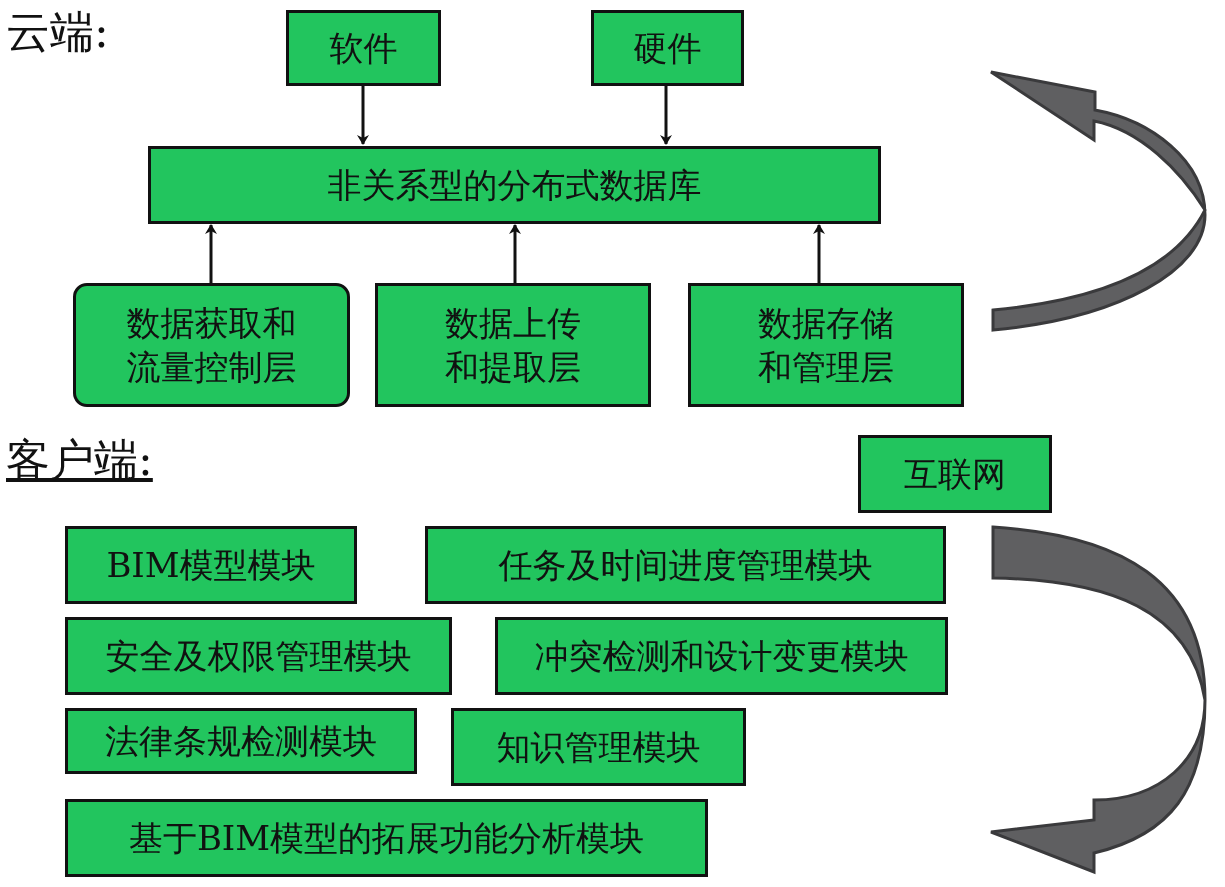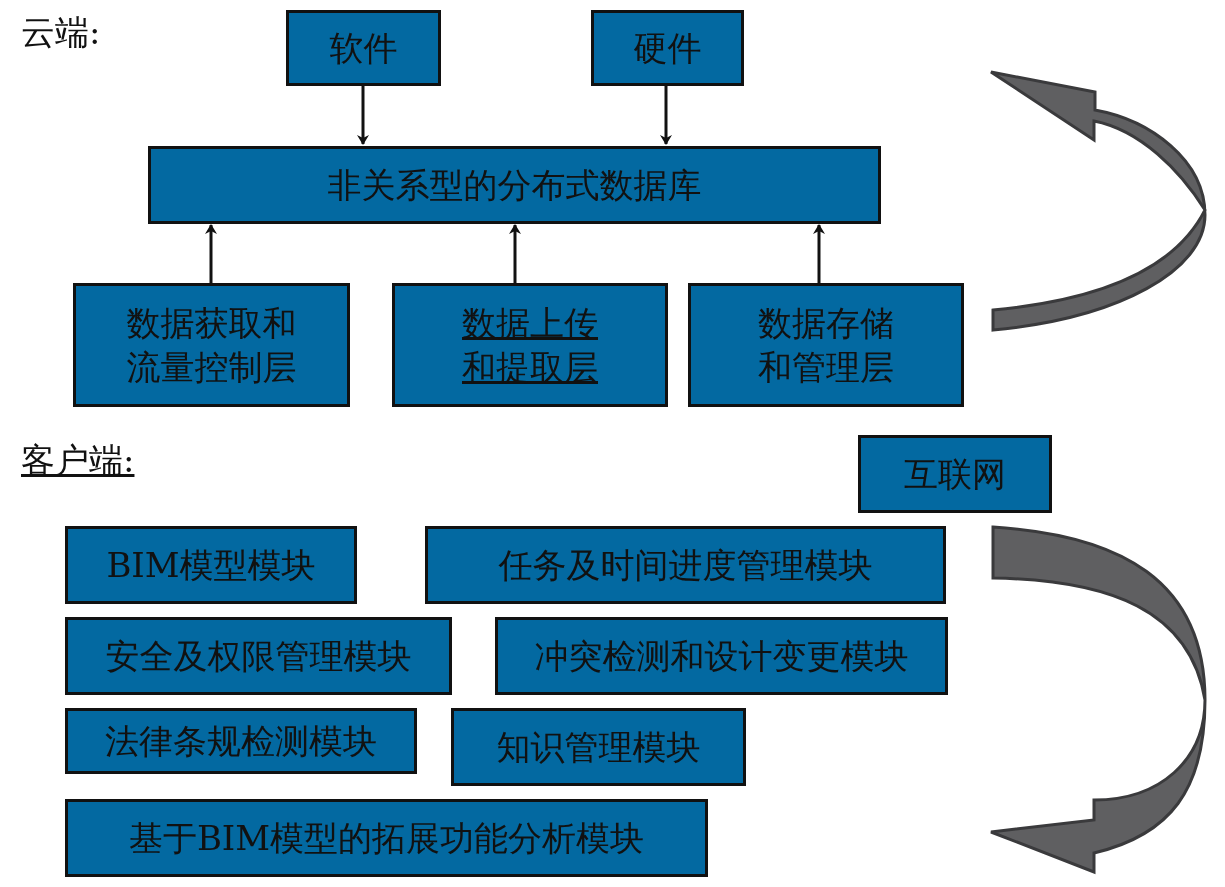--- a/index.html
+++ b/index.html
@@ -1,19 +1,19 @@
 <!DOCTYPE html>
 <html><head>
 <meta charset="utf-8">
 <style>
   html, body { margin:0; padding:0; background:#ffffff; }
   body { width:1225px; height:887px; position:relative; overflow:hidden;
          font-family:"DejaVu Serif","Liberation Serif",serif; color:#111; }
-  .label { position:absolute; font-size:34px; line-height:40px; white-space:nowrap;margin-left:15px; }
-  .box { position:absolute; box-sizing:border-box; border:3px solid #111; background:#0369a1;
+  .label { position:absolute; font-size:44px; line-height:40px; white-space:nowrap; }
+  .box { position:absolute; box-sizing:border-box; border:3px solid #111; background:#22c55e;
          display:flex; align-items:center; justify-content:center; text-align:center;
          font-size:34px; line-height:44px; white-space:pre-line; }
   svg.overlay { position:absolute; left:0; top:0; }
 </style>
 </head>
 <body>
 
 <div class="label" style="left:6px; top:12px;">云端:</div>
 <div class="label" style="left:6px; top:440px;text-decoration:underline;">客户端:</div>
 
@@ -40,23 +40,23 @@
            L1094,820 L991,832 L1094,872 L1094,853
            C1170,835 1205,790 1205,700
            C1190,610 1110,580 993,578 Z"></path>
 </svg>
 
 <div class="box" style="left:286px; top:10px; width:155px; height:76px;">软件</div>
 <div class="box" style="left:591px; top:10px; width:153px; height:76px;">硬件</div>
 
 <div class="box" style="left:148px; top:146px; width:733px; height:78px;">非关系型的分布式数据库</div>
 
-<div class="box" style="left:73px; top:283px; width:277px; height:124px;">数据获取和
+<div class="box" style="left:73px; top:283px; width:277px; height:124px;border-radius:14px;">数据获取和
 流量控制层</div>
-<div class="box" style="left:392px; top:283px; width:276px; height:124px;text-decoration:underline;">数据上传
+<div class="box" style="left:375px; top:283px; width:276px; height:124px;">数据上传
 和提取层</div>
 <div class="box" style="left:688px; top:283px; width:276px; height:124px;">数据存储
 和管理层</div>
 
 <div class="box" style="left:858px; top:435px; width:194px; height:78px;">互联网</div>
 
 <div class="box" style="left:65px; top:526px; width:292px; height:78px;">BIM模型模块</div>
 <div class="box" style="left:425px; top:526px; width:521px; height:78px;">任务及时间进度管理模块</div>
 <div class="box" style="left:65px; top:617px; width:387px; height:78px;">安全及权限管理模块</div>
 <div class="box" style="left:495px; top:617px; width:453px; height:78px;">冲突检测和设计变更模块</div>

